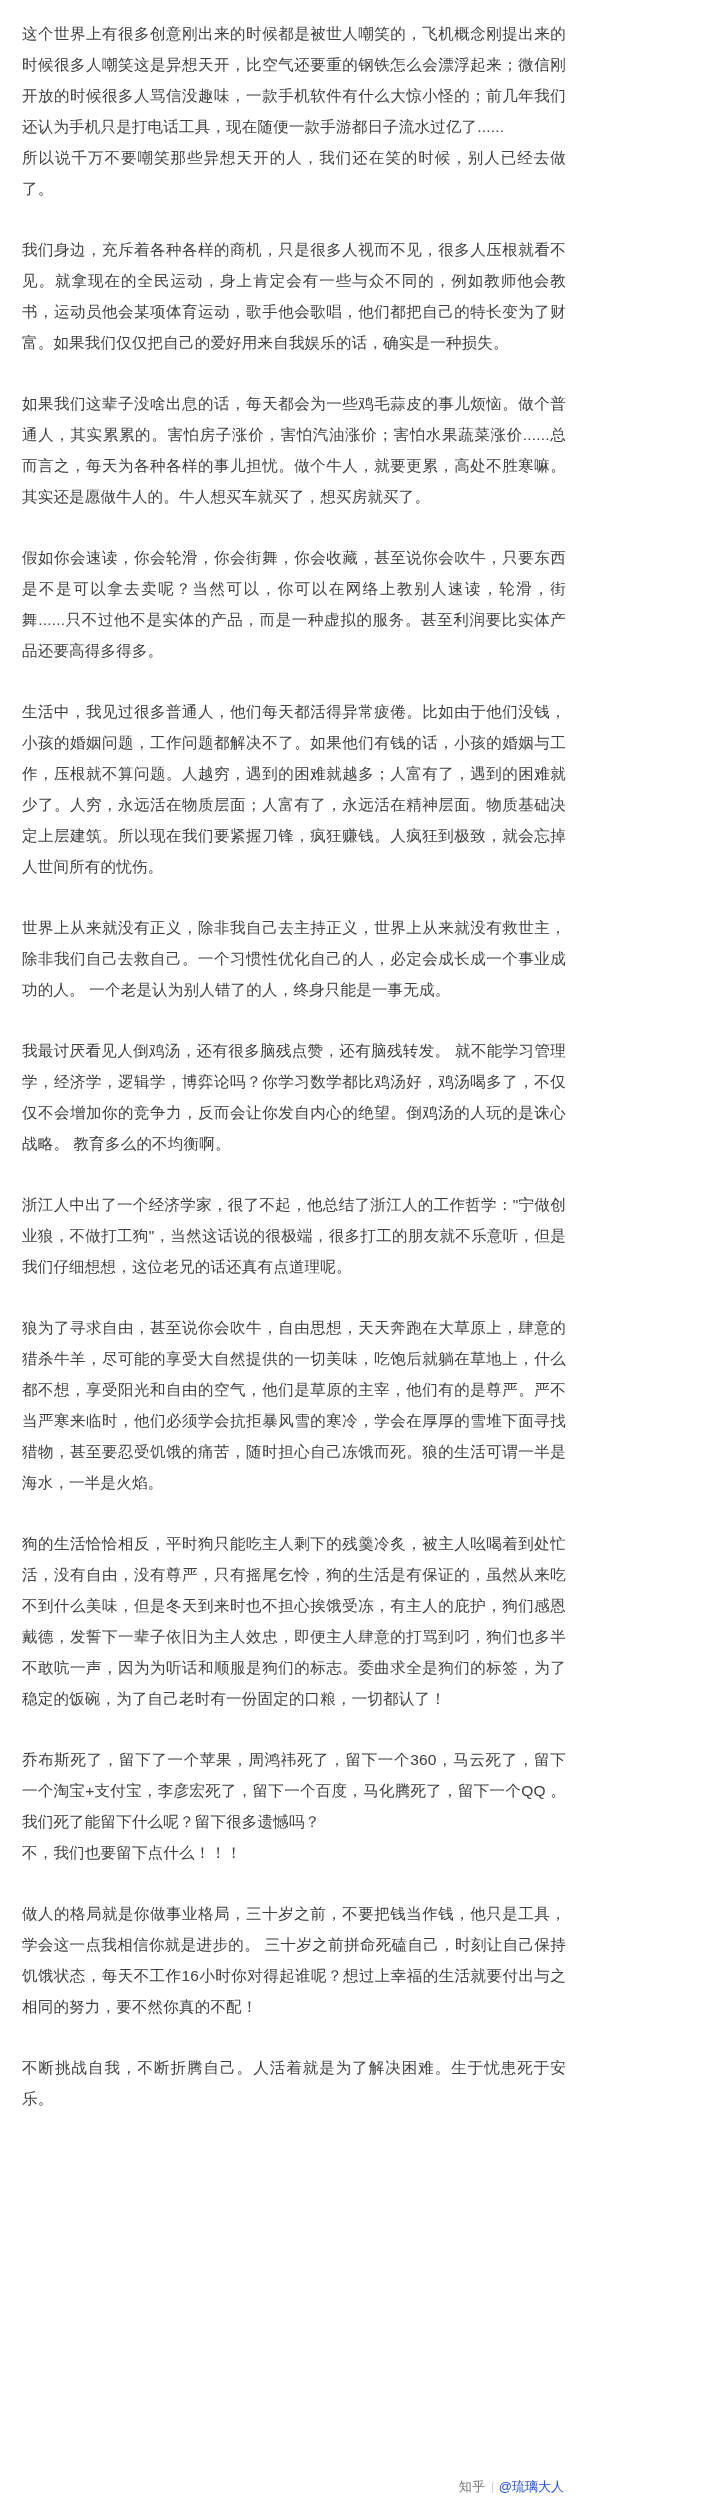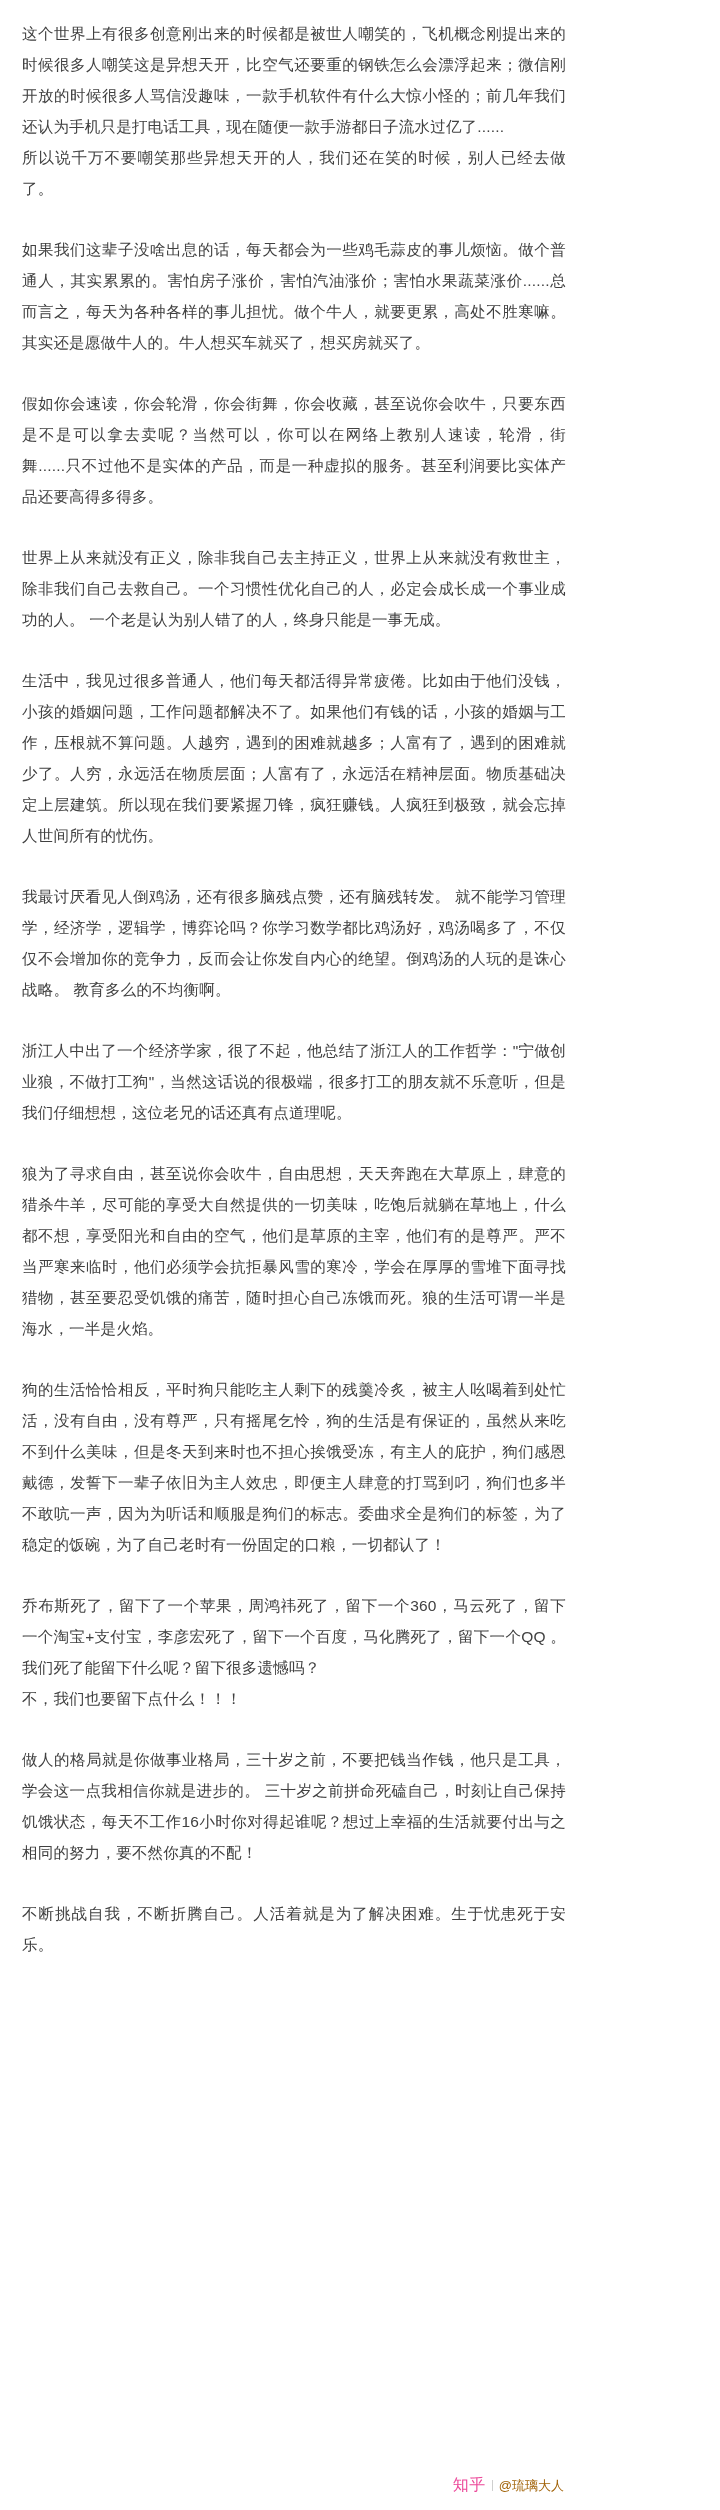--- a/index.html
+++ b/index.html
@@ -37,46 +37,47 @@
     position: absolute;
     right: 24px;
     bottom: 14px;
     display: flex;
     align-items: center;
     gap: 6px;
     font-size: 13px;
     color: #9b9b9b;
   }
   .footer .zhihu-logo {
-    font-size: 16px;
-    color: #ec4899;
+    font-size: 13px;
+    color: #737373;
     letter-spacing: 0.5px;
   }
   .footer .dot-sep {
     width: 1px;
     height: 11px;
     background: #cfcfcf;
     display: inline-block;
   }
   .footer .author {
     font-size: 13px;
-    color: #a16207;
+    color: #1d4ed8;
   }
 </style>
 </head>
 <body>
 
 <div class="page">
   <div>
     <p class="para">这个世界上有很多创意刚出来的时候都是被世人嘲笑的，飞机概念刚提出来的时候很多人嘲笑这是异想天开，比空气还要重的钢铁怎么会漂浮起来；微信刚开放的时候很多人骂信没趣味，一款手机软件有什么大惊小怪的；前几年我们还认为手机只是打电话工具，现在随便一款手游都日子流水过亿了......
 所以说千万不要嘲笑那些异想天开的人，我们还在笑的时候，别人已经去做了。</p>
+    <p class="para">我们身边，充斥着各种各样的商机，只是很多人视而不见，很多人压根就看不见。就拿现在的全民运动，身上肯定会有一些与众不同的，例如教师他会教书，运动员他会某项体育运动，歌手他会歌唱，他们都把自己的特长变为了财富。如果我们仅仅把自己的爱好用来自我娱乐的话，确实是一种损失。</p>
     <p class="para">如果我们这辈子没啥出息的话，每天都会为一些鸡毛蒜皮的事儿烦恼。做个普通人，其实累累的。害怕房子涨价，害怕汽油涨价；害怕水果蔬菜涨价......总而言之，每天为各种各样的事儿担忧。做个牛人，就要更累，高处不胜寒嘛。其实还是愿做牛人的。牛人想买车就买了，想买房就买了。</p>
     <p class="para">假如你会速读，你会轮滑，你会街舞，你会收藏，甚至说你会吹牛，只要东西是不是可以拿去卖呢？当然可以，你可以在网络上教别人速读，轮滑，街舞......只不过他不是实体的产品，而是一种虚拟的服务。甚至利润要比实体产品还要高得多得多。</p>
+    <p class="para">生活中，我见过很多普通人，他们每天都活得异常疲倦。比如由于他们没钱，小孩的婚姻问题，工作问题都解决不了。如果他们有钱的话，小孩的婚姻与工作，压根就不算问题。人越穷，遇到的困难就越多；人富有了，遇到的困难就少了。人穷，永远活在物质层面；人富有了，永远活在精神层面。物质基础决定上层建筑。所以现在我们要紧握刀锋，疯狂赚钱。人疯狂到极致，就会忘掉人世间所有的忧伤。</p>
     <p class="para">世界上从来就没有正义，除非我自己去主持正义，世界上从来就没有救世主，除非我们自己去救自己。一个习惯性优化自己的人，必定会成长成一个事业成功的人。 一个老是认为别人错了的人，终身只能是一事无成。</p>
-    <p class="para">生活中，我见过很多普通人，他们每天都活得异常疲倦。比如由于他们没钱，小孩的婚姻问题，工作问题都解决不了。如果他们有钱的话，小孩的婚姻与工作，压根就不算问题。人越穷，遇到的困难就越多；人富有了，遇到的困难就少了。人穷，永远活在物质层面；人富有了，永远活在精神层面。物质基础决定上层建筑。所以现在我们要紧握刀锋，疯狂赚钱。人疯狂到极致，就会忘掉人世间所有的忧伤。</p>
     <p class="para">我最讨厌看见人倒鸡汤，还有很多脑残点赞，还有脑残转发。 就不能学习管理学，经济学，逻辑学，博弈论吗？你学习数学都比鸡汤好，鸡汤喝多了，不仅仅不会增加你的竞争力，反而会让你发自内心的绝望。倒鸡汤的人玩的是诛心战略。 教育多么的不均衡啊。</p>
     <p class="para">浙江人中出了一个经济学家，很了不起，他总结了浙江人的工作哲学："宁做创业狼，不做打工狗"，当然这话说的很极端，很多打工的朋友就不乐意听，但是我们仔细想想，这位老兄的话还真有点道理呢。</p>
     <p class="para">狼为了寻求自由，甚至说你会吹牛，自由思想，天天奔跑在大草原上，肆意的猎杀牛羊，尽可能的享受大自然提供的一切美味，吃饱后就躺在草地上，什么都不想，享受阳光和自由的空气，他们是草原的主宰，他们有的是尊严。严不当严寒来临时，他们必须学会抗拒暴风雪的寒冷，学会在厚厚的雪堆下面寻找猎物，甚至要忍受饥饿的痛苦，随时担心自己冻饿而死。狼的生活可谓一半是海水，一半是火焰。</p>
     <p class="para">狗的生活恰恰相反，平时狗只能吃主人剩下的残羹冷炙，被主人吆喝着到处忙活，没有自由，没有尊严，只有摇尾乞怜，狗的生活是有保证的，虽然从来吃不到什么美味，但是冬天到来时也不担心挨饿受冻，有主人的庇护，狗们感恩戴德，发誓下一辈子依旧为主人效忠，即便主人肆意的打骂到叼，狗们也多半不敢吭一声，因为为听话和顺服是狗们的标志。委曲求全是狗们的标签，为了稳定的饭碗，为了自己老时有一份固定的口粮，一切都认了！</p>
     <p class="para">乔布斯死了，留下了一个苹果，周鸿祎死了，留下一个360，马云死了，留下一个淘宝+支付宝，李彦宏死了，留下一个百度，马化腾死了，留下一个QQ 。我们死了能留下什么呢？留下很多遗憾吗？
 不，我们也要留下点什么！！！</p>
     <p class="para">做人的格局就是你做事业格局，三十岁之前，不要把钱当作钱，他只是工具，学会这一点我相信你就是进步的。 三十岁之前拼命死磕自己，时刻让自己保持饥饿状态，每天不工作16小时你对得起谁呢？想过上幸福的生活就要付出与之相同的努力，要不然你真的不配！</p>
     <p class="para">不断挑战自我，不断折腾自己。人活着就是为了解决困难。生于忧患死于安乐。</p>
   </div>
 

